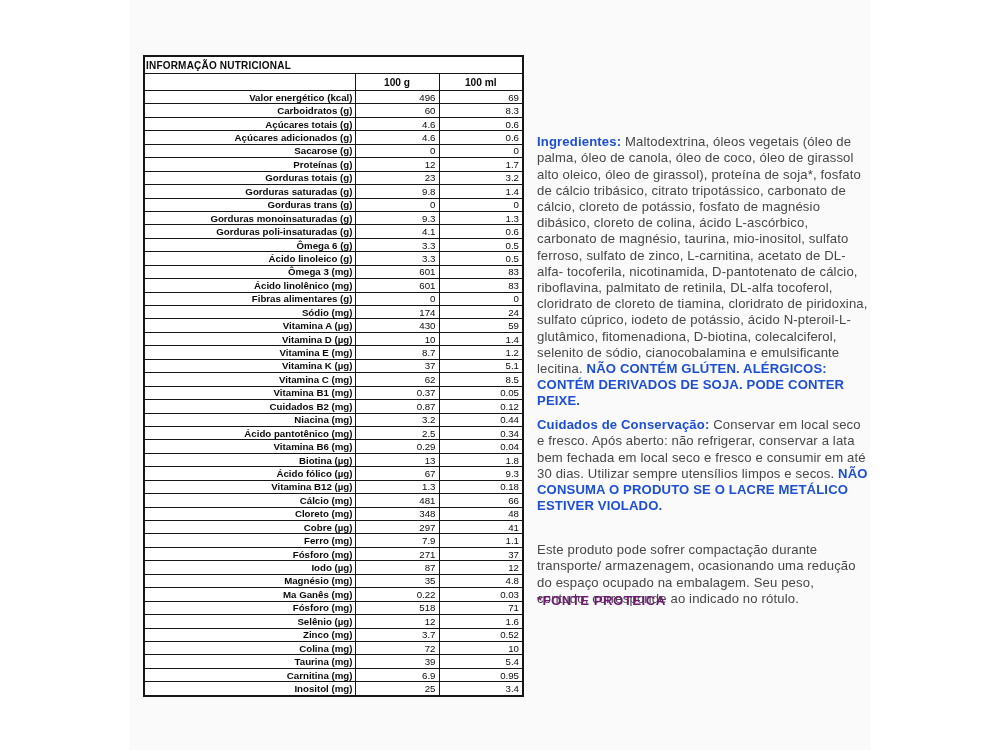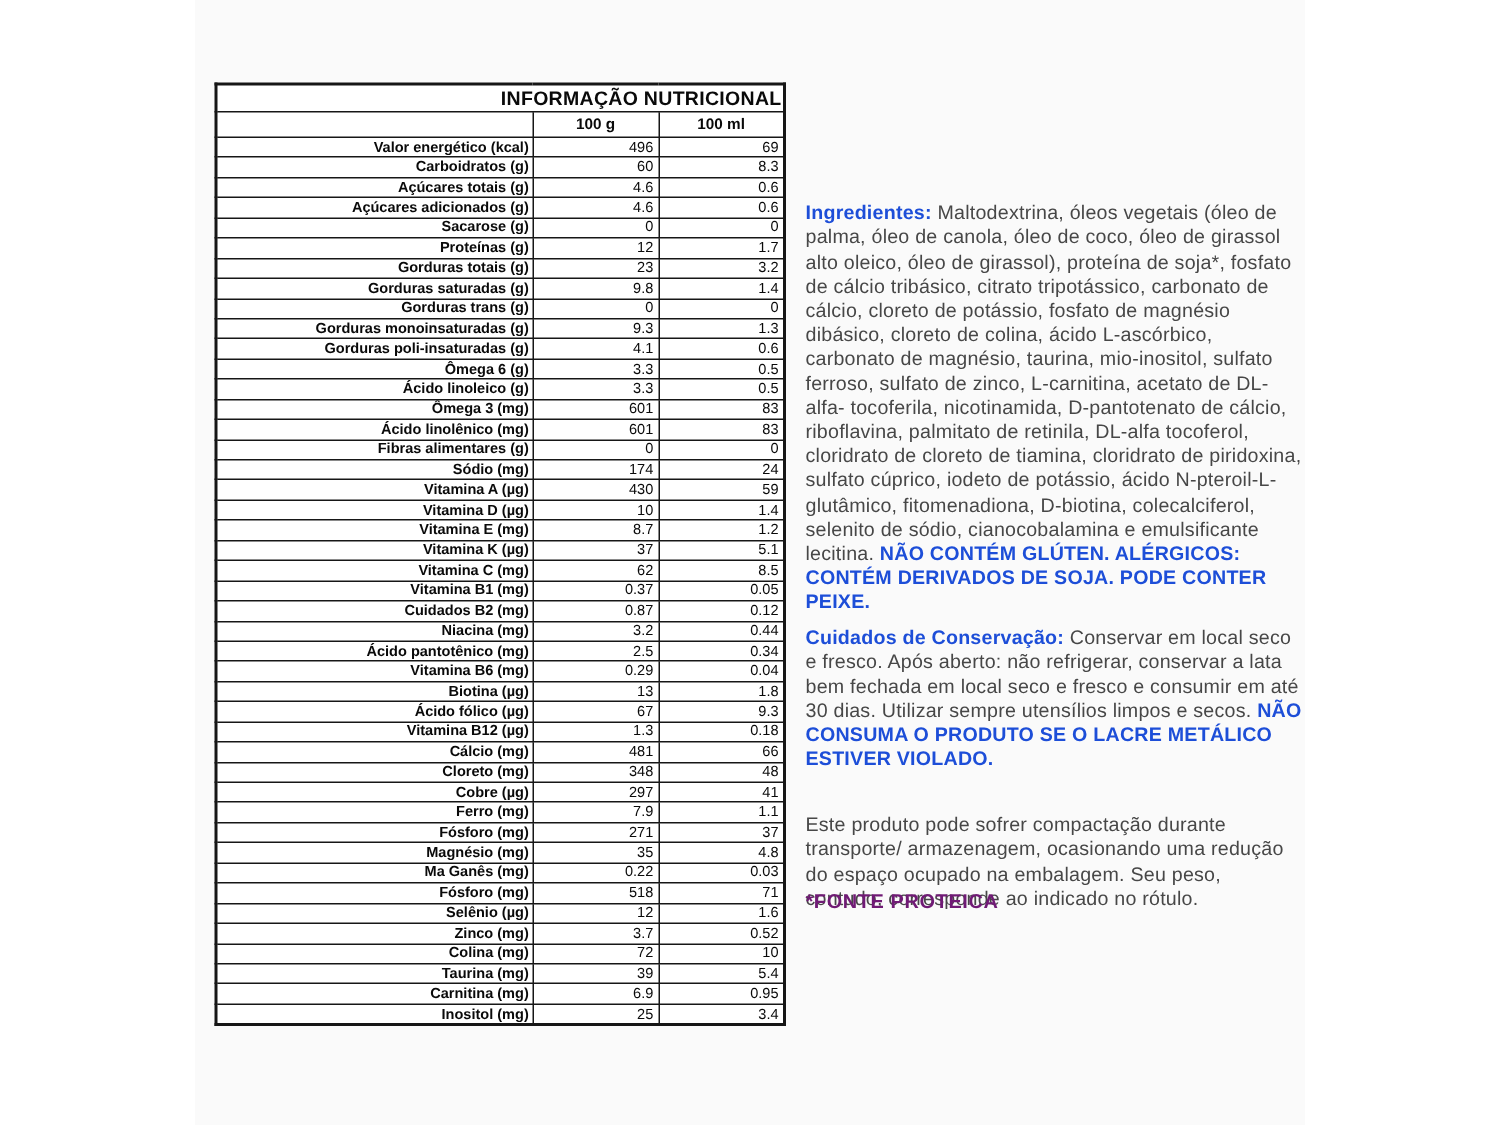--- a/index.html
+++ b/index.html
@@ -19,21 +19,21 @@
     border:2px solid #161616;
     table-layout:fixed;
   }
   table.ntable td, table.ntable th {
     border:1px solid #161616;
     font-family:"Liberation Sans", sans-serif;
     color:#0a0a0a;
     overflow:hidden; white-space:nowrap;
   }
   td.title-cell {
-    height:14px; text-align:right; font-weight:bold; font-size:13px;
+    height:14px; text-align:left; font-weight:bold; font-size:10px;
     border-bottom:2px solid #161616; letter-spacing:.2px;
   }
   td.head-cell, td.head-empty {
     height:14px; text-align:center; font-weight:bold; font-size:10.2px;
     border-bottom:2px solid #161616;
     margin-top:24px;
   }
   tr.data-row td { height:12.45px; font-size:9.7px; line-height:11px; }
   tr.data-row td.lbl { font-weight:bold; padding:0 2px 0 4px; text-align:right; }
   tr.data-row td.num { font-weight:normal; padding:0 3px 0 2px; text-align:right; }
@@ -242,20 +242,25 @@
           <td class="lbl">Ferro (mg)</td>
           <td class="num">7.9</td>
           <td class="num">1.1</td>
         </tr>
         <tr class="data-row">
           <td class="lbl">Fósforo (mg)</td>
           <td class="num">271</td>
           <td class="num">37</td>
         </tr>
         <tr class="data-row">
+          <td class="lbl">Iodo (µg)</td>
+          <td class="num">87</td>
+          <td class="num">12</td>
+        </tr>
+        <tr class="data-row">
           <td class="lbl">Magnésio (mg)</td>
           <td class="num">35</td>
           <td class="num">4.8</td>
         </tr>
         <tr class="data-row">
           <td class="lbl">Ma Ganês (mg)</td>
           <td class="num">0.22</td>
           <td class="num">0.03</td>
         </tr>
         <tr class="data-row">

